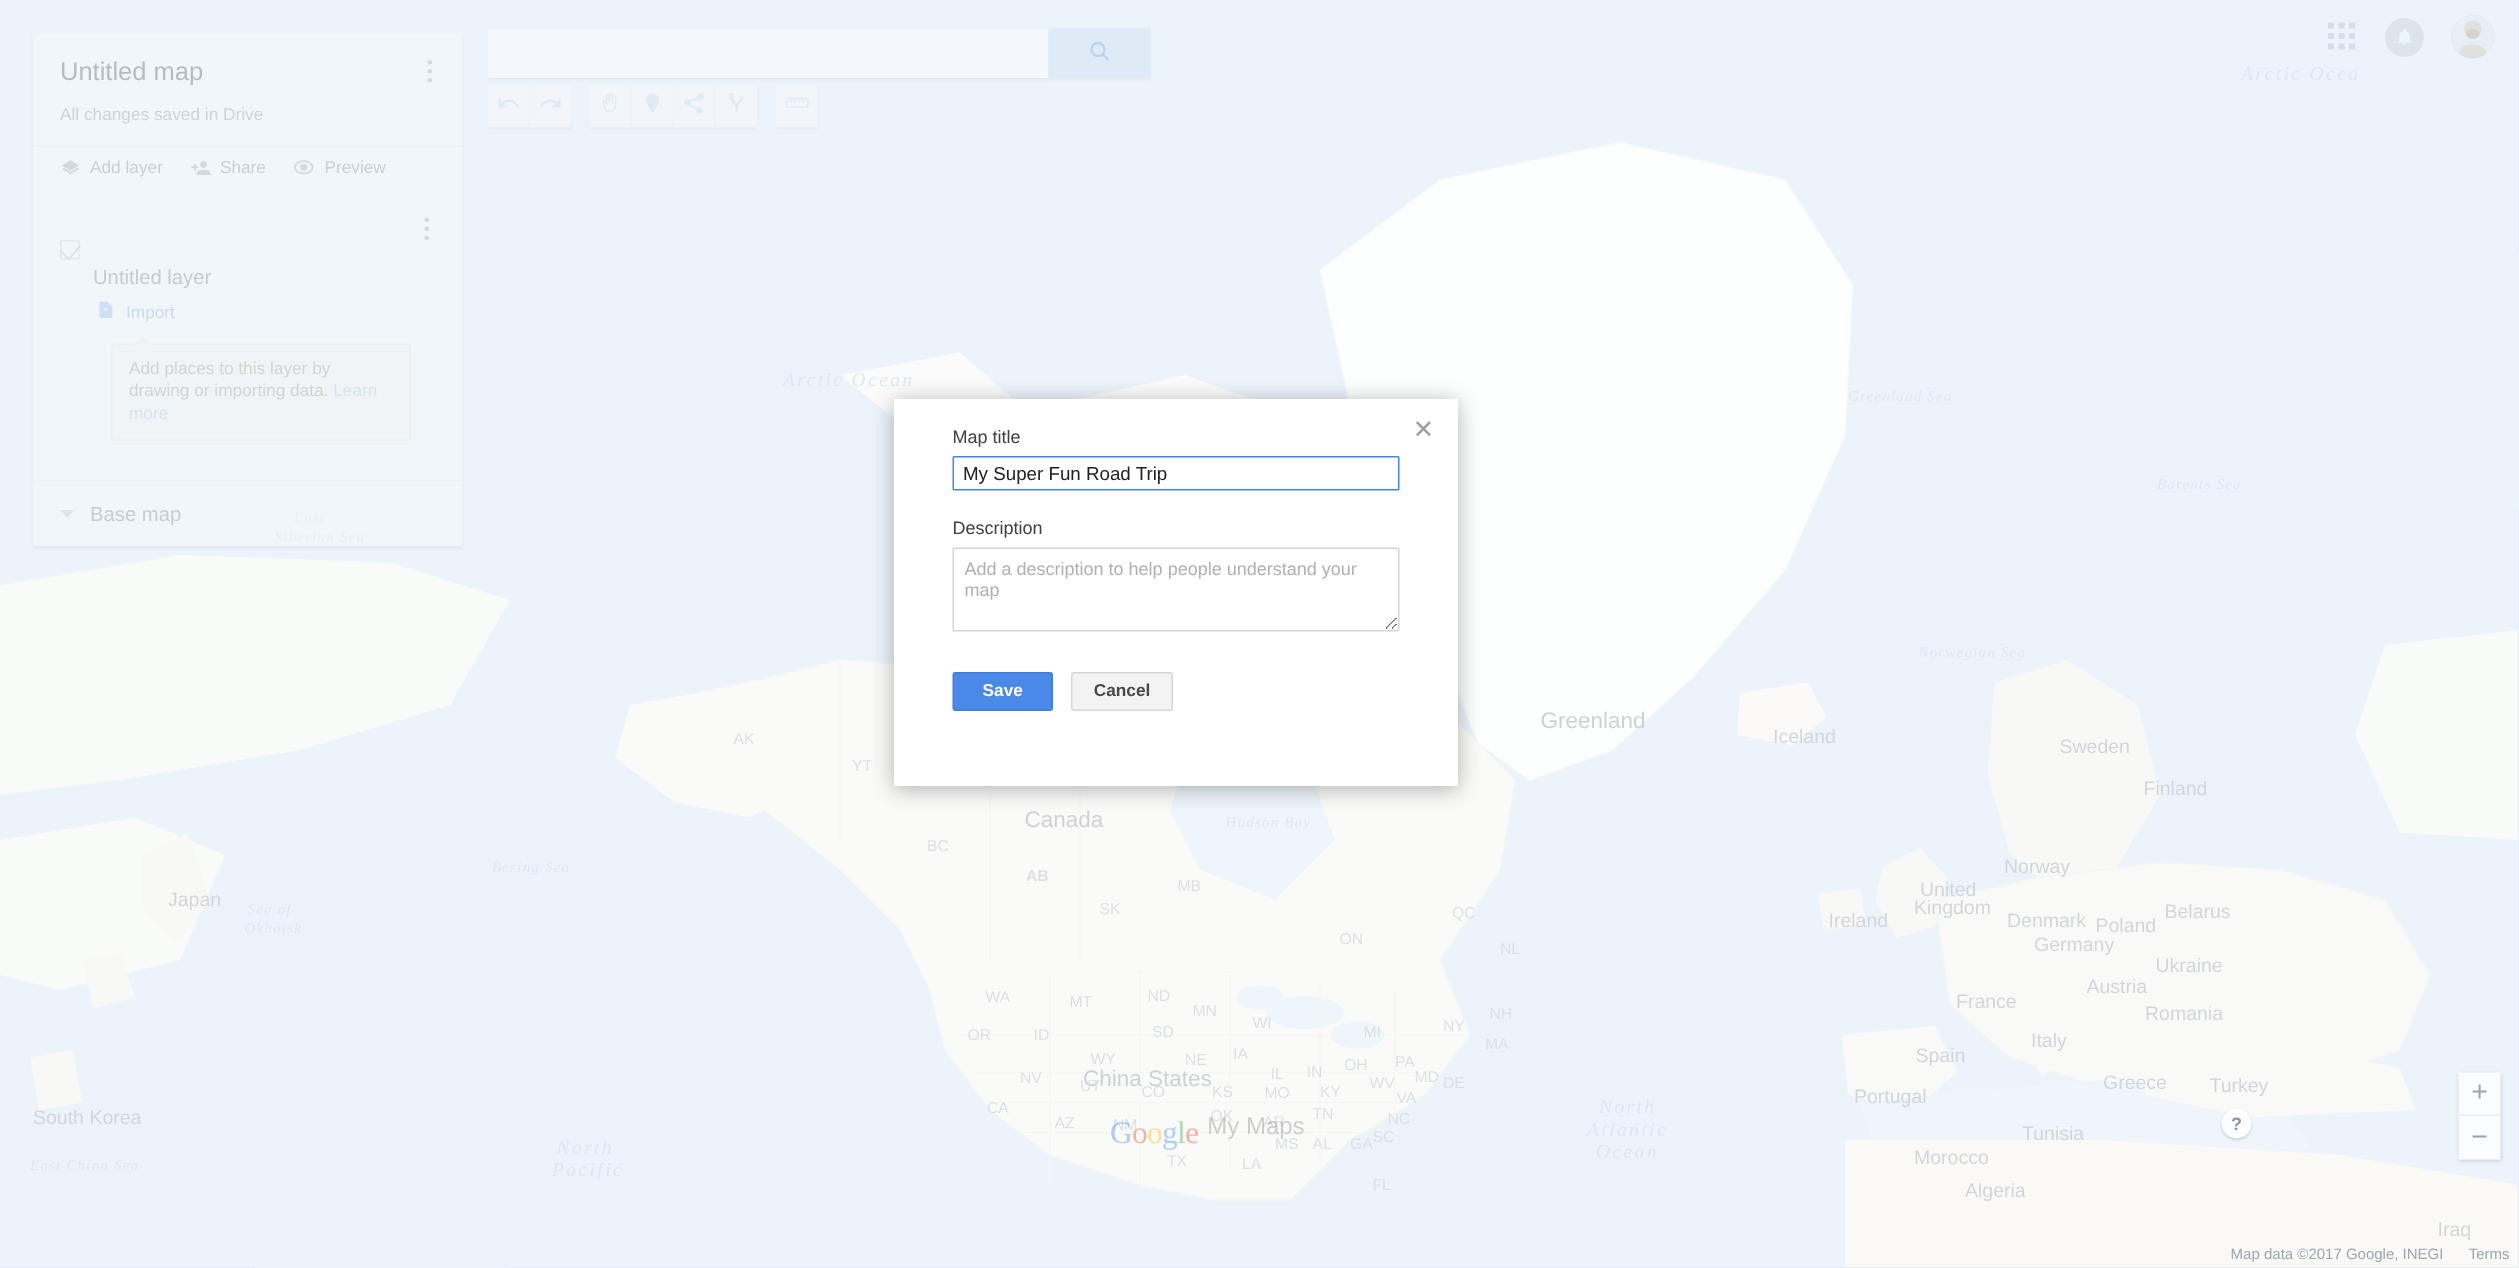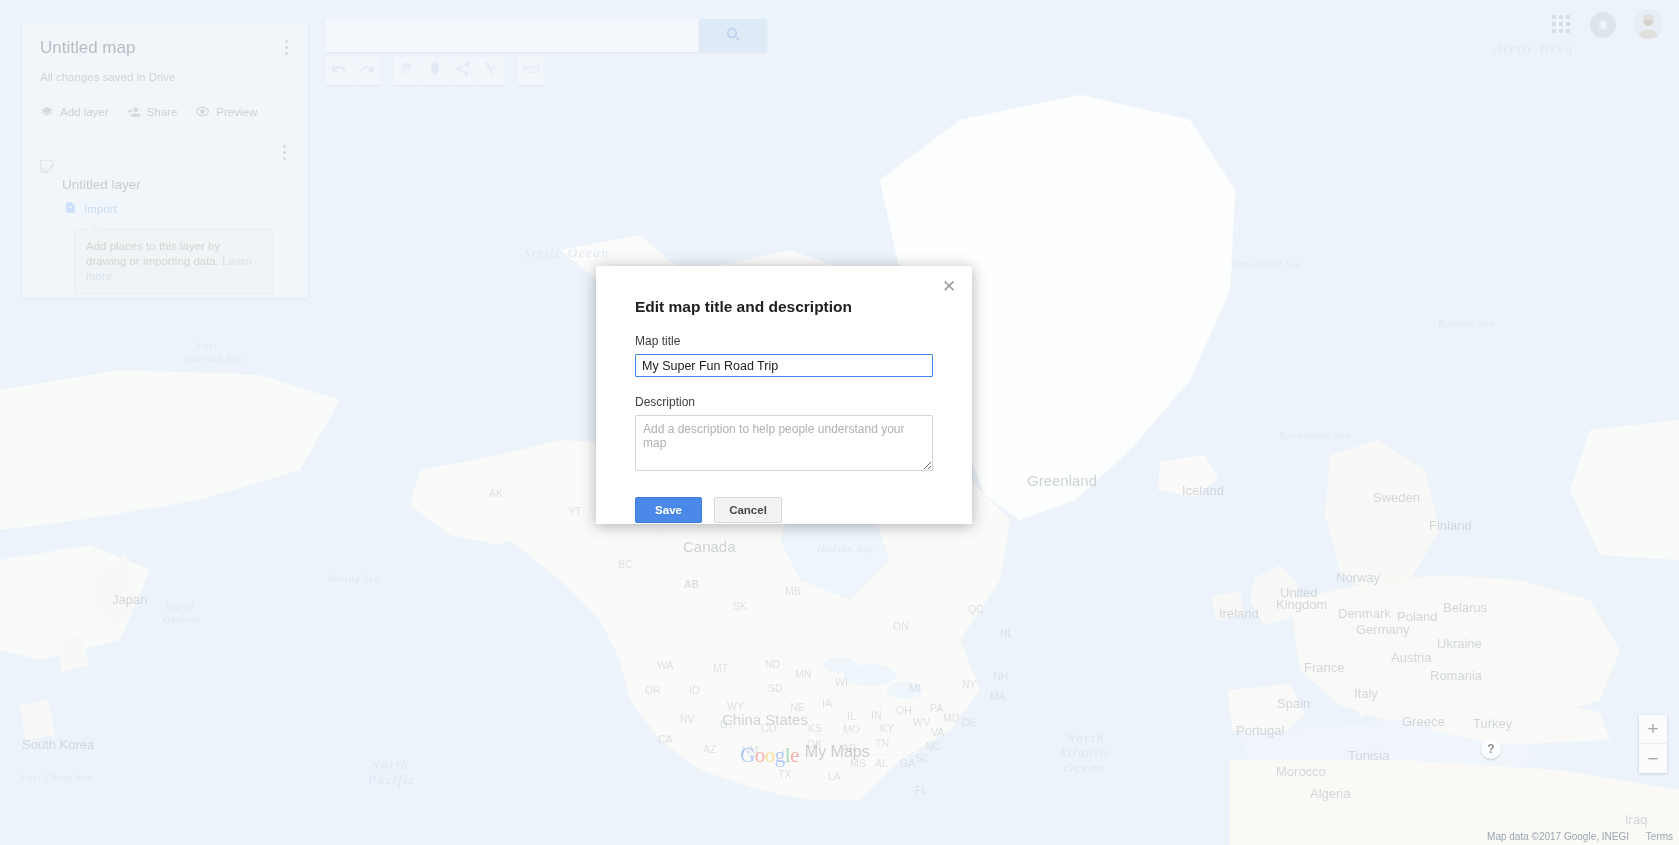--- a/index.html
+++ b/index.html
@@ -642,20 +642,24 @@
       </span>
       <span id="import-label">Import</span>
     </div>
 
     <div class="hint-box">
       <span>Add places to this layer by drawing or importing data.</span>
       <span id="hint-link">Learn more</span>
     </div>
   </div>
 
+  <div class="basemap-row">
+    <span class="caret"></span>
+    <span id="basemap-label">Base map</span>
+  </div>
 </div>
 
 <div id="search-wrap">
   <input id="search-input" type="text" placeholder="" style="">
   <button id="search-button">
     <span>
       <svg width="16" height="16" viewBox="0 0 24 24" fill="none" stroke="#7fa8da" stroke-width="2.4">
         <circle cx="10.5" cy="10.5" r="6.5"></circle>
           <line x1="15.4" y1="15.4" x2="21" y2="21"></line>
       </svg>
@@ -771,21 +775,20 @@
 
 <div id="attribution">
   <span>Map data ©2017 Google, INEGI</span>
   <span id="attribution-terms">Terms</span>
 </div>
 
 <div id="modal-dialog">
 
   <div id="modal-close">✕</div>
 
-  <div id="modal-title">Edit map title and description</div>
 
   <div class="field-group">
     <div class="field-label">Map title</div>
     <input id="map-title-input" type="text" placeholder="" value="My Super Fun Road Trip" style="">
   </div>
 
   <div class="field-group">
     <div class="field-label">Description</div>
     <textarea id="map-description-input" placeholder="Add a description to help people understand your map" style=""></textarea>
   </div>

